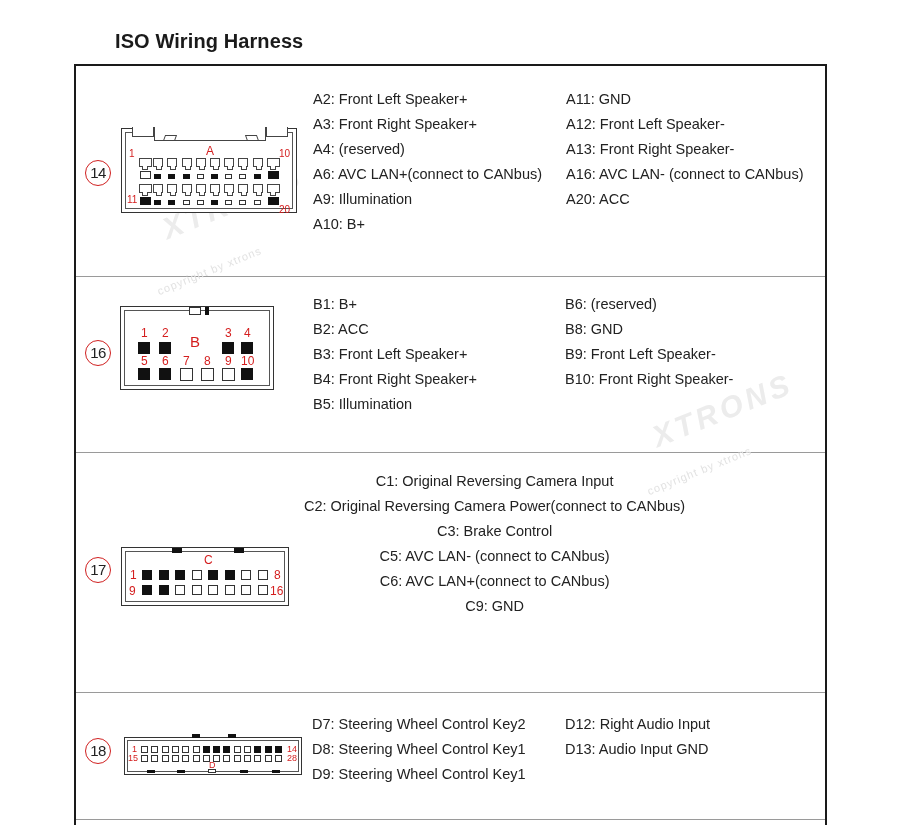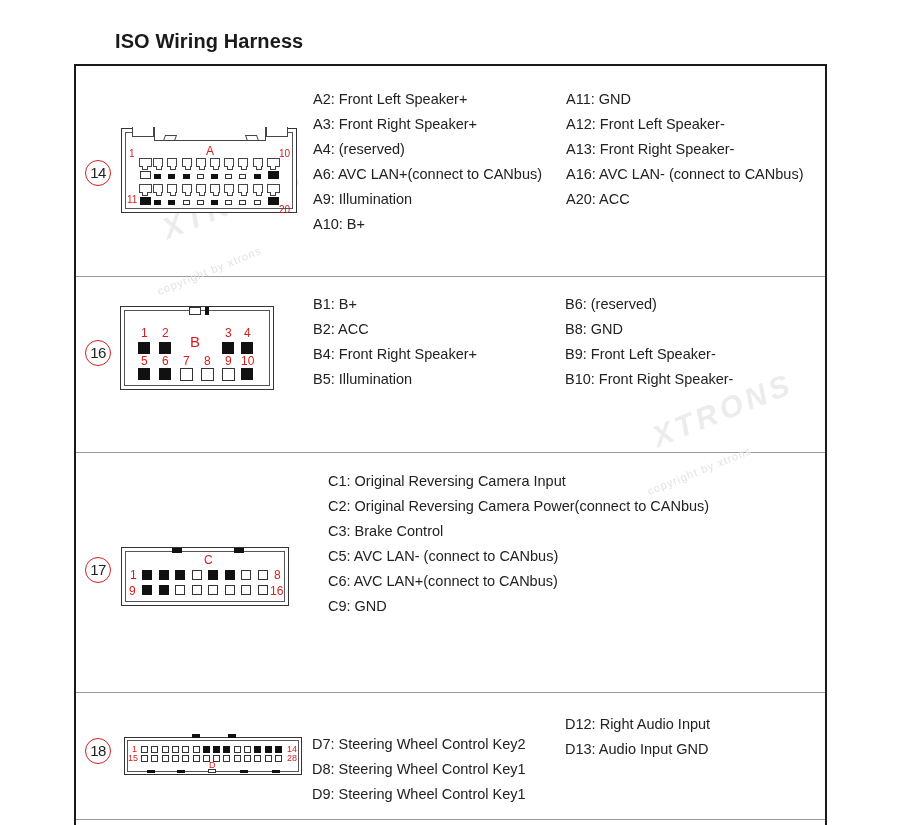--- a/index.html
+++ b/index.html
@@ -176,20 +176,21 @@
     <div class="pin f" style="left:38px; top:61px; width:12px; height:12px;"></div>
     <div class="pin" style="left:59px; top:61px; width:13px; height:13px;"></div>
     <div class="pin" style="left:80px; top:61px; width:13px; height:13px;"></div>
     <div class="pin" style="left:101px; top:61px; width:13px; height:13px;"></div>
     <div class="pin f" style="left:120px; top:61px; width:12px; height:12px;"></div>
   </div>
 
   <div class="pinlist" style="left:313px; top:292px;">
     <div>B1: B+</div>
     <div>B2: ACC</div>
+    <div>B3: Front Left Speaker+</div>
     <div>B4: Front Right Speaker+</div>
     <div>B5: Illumination</div>
   </div>
   <div class="pinlist" style="left:565px; top:292px;">
     <div>B6: (reserved)</div>
     <div>B8: GND</div>
     <div>B9: Front Left Speaker-</div>
     <div>B10: Front Right Speaker-</div>
   </div>
 </div>
@@ -221,21 +222,21 @@
         <div class="pin f" style="left: 36.5px; top: 37px; width: 10px; height: 10px;"></div>
         <div class="pin" style="left: 53px; top: 37px; width: 10px; height: 10px;"></div>
         <div class="pin" style="left: 69.5px; top: 37px; width: 10px; height: 10px;"></div>
         <div class="pin" style="left: 86px; top: 37px; width: 10px; height: 10px;"></div>
         <div class="pin" style="left: 102.5px; top: 37px; width: 10px; height: 10px;"></div>
         <div class="pin" style="left: 119px; top: 37px; width: 10px; height: 10px;"></div>
         <div class="pin" style="left: 135.5px; top: 37px; width: 10px; height: 10px;"></div>
       </div>
   </div>
 
-  <div class="pinlist" style="left:328px; top:469px;">
+  <div class="pinlist" style="left:304px; top:469px;text-align:center;">
     <div>C1: Original Reversing Camera Input</div>
     <div>C2: Original Reversing Camera Power(connect to CANbus)</div>
     <div>C3: Brake Control</div>
     <div>C5: AVC LAN- (connect to CANbus)</div>
     <div>C6: AVC LAN+(connect to CANbus)</div>
     <div>C9: GND</div>
   </div>
 </div>
 
 <div>
@@ -282,21 +283,21 @@
         <div class="pin" style="left: 88.1px; top: 17px; width: 7px; height: 7px;"></div>
         <div class="pin" style="left: 98.4px; top: 17px; width: 7px; height: 7px;"></div>
         <div class="pin" style="left: 108.7px; top: 17px; width: 7px; height: 7px;"></div>
         <div class="pin" style="left: 119px; top: 17px; width: 7px; height: 7px;"></div>
         <div class="pin" style="left: 129.3px; top: 17px; width: 7px; height: 7px;"></div>
         <div class="pin" style="left: 139.6px; top: 17px; width: 7px; height: 7px;"></div>
         <div class="pin" style="left: 149.9px; top: 17px; width: 7px; height: 7px;"></div>
       </div>
   </div>
 
-  <div class="pinlist" style="left:312px; top:712px;margin-top:20px;">
+  <div class="pinlist" style="left:312px; top:712px;">
     <div>D7: Steering Wheel Control Key2</div>
     <div>D8: Steering Wheel Control Key1</div>
     <div>D9: Steering Wheel Control Key1</div>
   </div>
   <div class="pinlist" style="left:565px; top:712px;">
     <div>D12: Right Audio Input</div>
     <div>D13: Audio Input GND</div>
   </div>
 </div>
 

